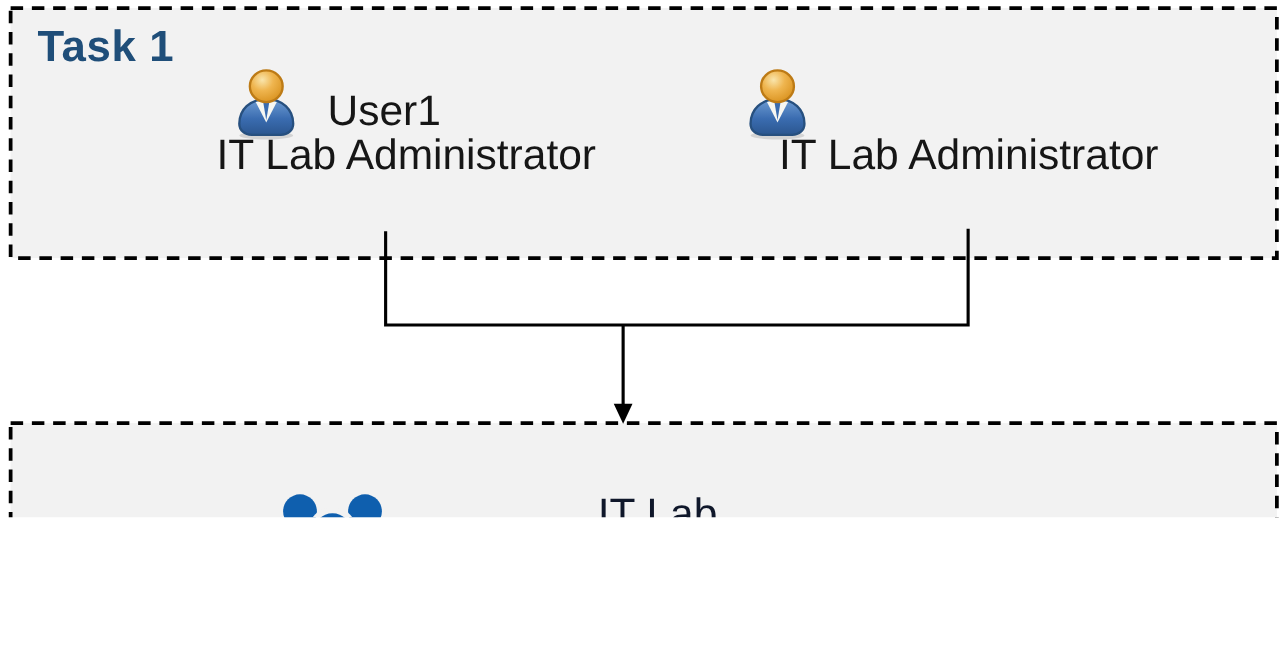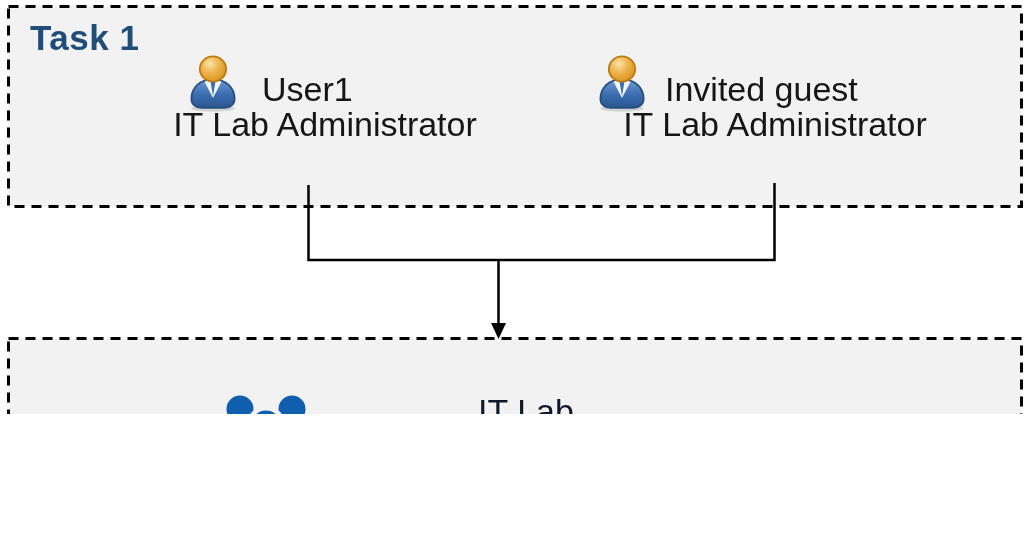--- a/index.html
+++ b/index.html
@@ -97,21 +97,20 @@
   <div class="abs node-role" id="node1-role">IT Lab Administrator</div>
 
   <svg class="abs" id="node2-icon" viewBox="0 0 64 64" xmlns="http://www.w3.org/2000/svg">
     <ellipse cx="32" cy="58" rx="23" ry="3.5" fill="#000000" opacity="0.12"></ellipse>
     <path d="M32 27 C46 27 55 36 55 48 C55 53.5 50.5 57.5 44.5 57.5 L19.5 57.5
              C13.5 57.5 9 53.5 9 48 C9 36 18 27 32 27 Z" fill="url(#bodyGrad1)" stroke="#27507F" stroke-width="2"></path>
     <path d="M23 29.5 L32 47 L41 29.5 C35.5 27.6 28.5 27.6 23 29.5 Z" fill="#F7F7F2"></path>
     <path d="M29.2 28.3 L32 45 L34.8 28.3 Z" fill="#3A6CB0"></path>
     <ellipse cx="32" cy="16" rx="14" ry="13.5" fill="url(#headGrad1)" stroke="#BD7B16" stroke-width="2"></ellipse>
   </svg>
-  <div class="abs node-name" id="node2-name">Invited guest</div>
   <div class="abs node-role" id="node2-role">IT Lab Administrator</div>
 
 
   <svg class="abs" id="group-icon" viewBox="0 0 100 84" xmlns="http://www.w3.org/2000/svg">
     <g fill="#0F5FAE">
       <circle cx="25" cy="17" r="13"></circle>
       <path d="M2 58 L2 55 C2 41 12 32.5 25 32.5 C38 32.5 48 41 48 55 L48 58 Z"></path>
       <circle cx="75" cy="17" r="13"></circle>
       <path d="M52 58 L52 55 C52 41 62 32.5 75 32.5 C88 32.5 98 41 98 55 L98 58 Z"></path>
     </g>

